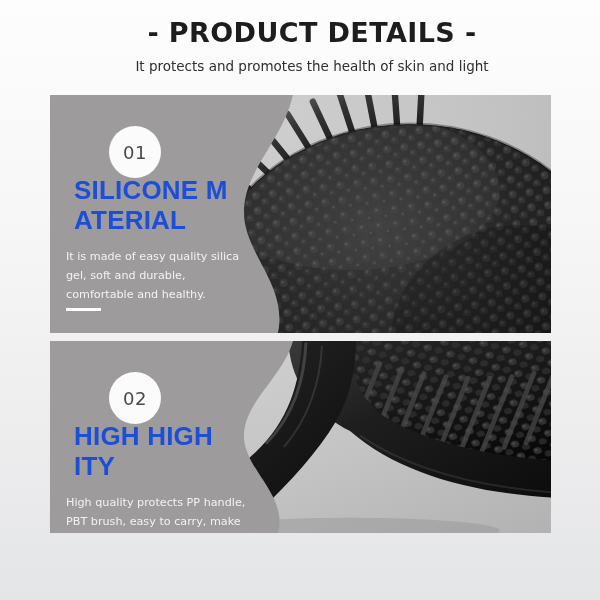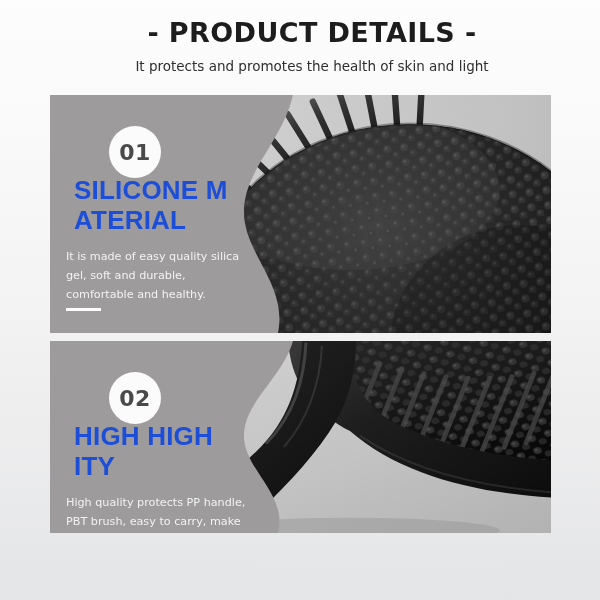--- a/index.html
+++ b/index.html
@@ -88,22 +88,22 @@
     position: absolute;
     left: 43px;
     top: 31px;
     width: 52px;
     height: 52px;
     border-radius: 50%;
     background: #fbfbfb;
     display: flex;
     align-items: center;
     justify-content: center;
-    font-size: 22px;
-    font-weight: bold;
+    font-size: 18px;
+    font-weight: normal;
     color: #4a4a4a;
     letter-spacing: 0.5px;
     font-family: "DejaVu Sans", sans-serif;
     text-align: center;
   }
 
   .panel-heading {
     position: absolute;
     left: 0;
     top: 72px;

